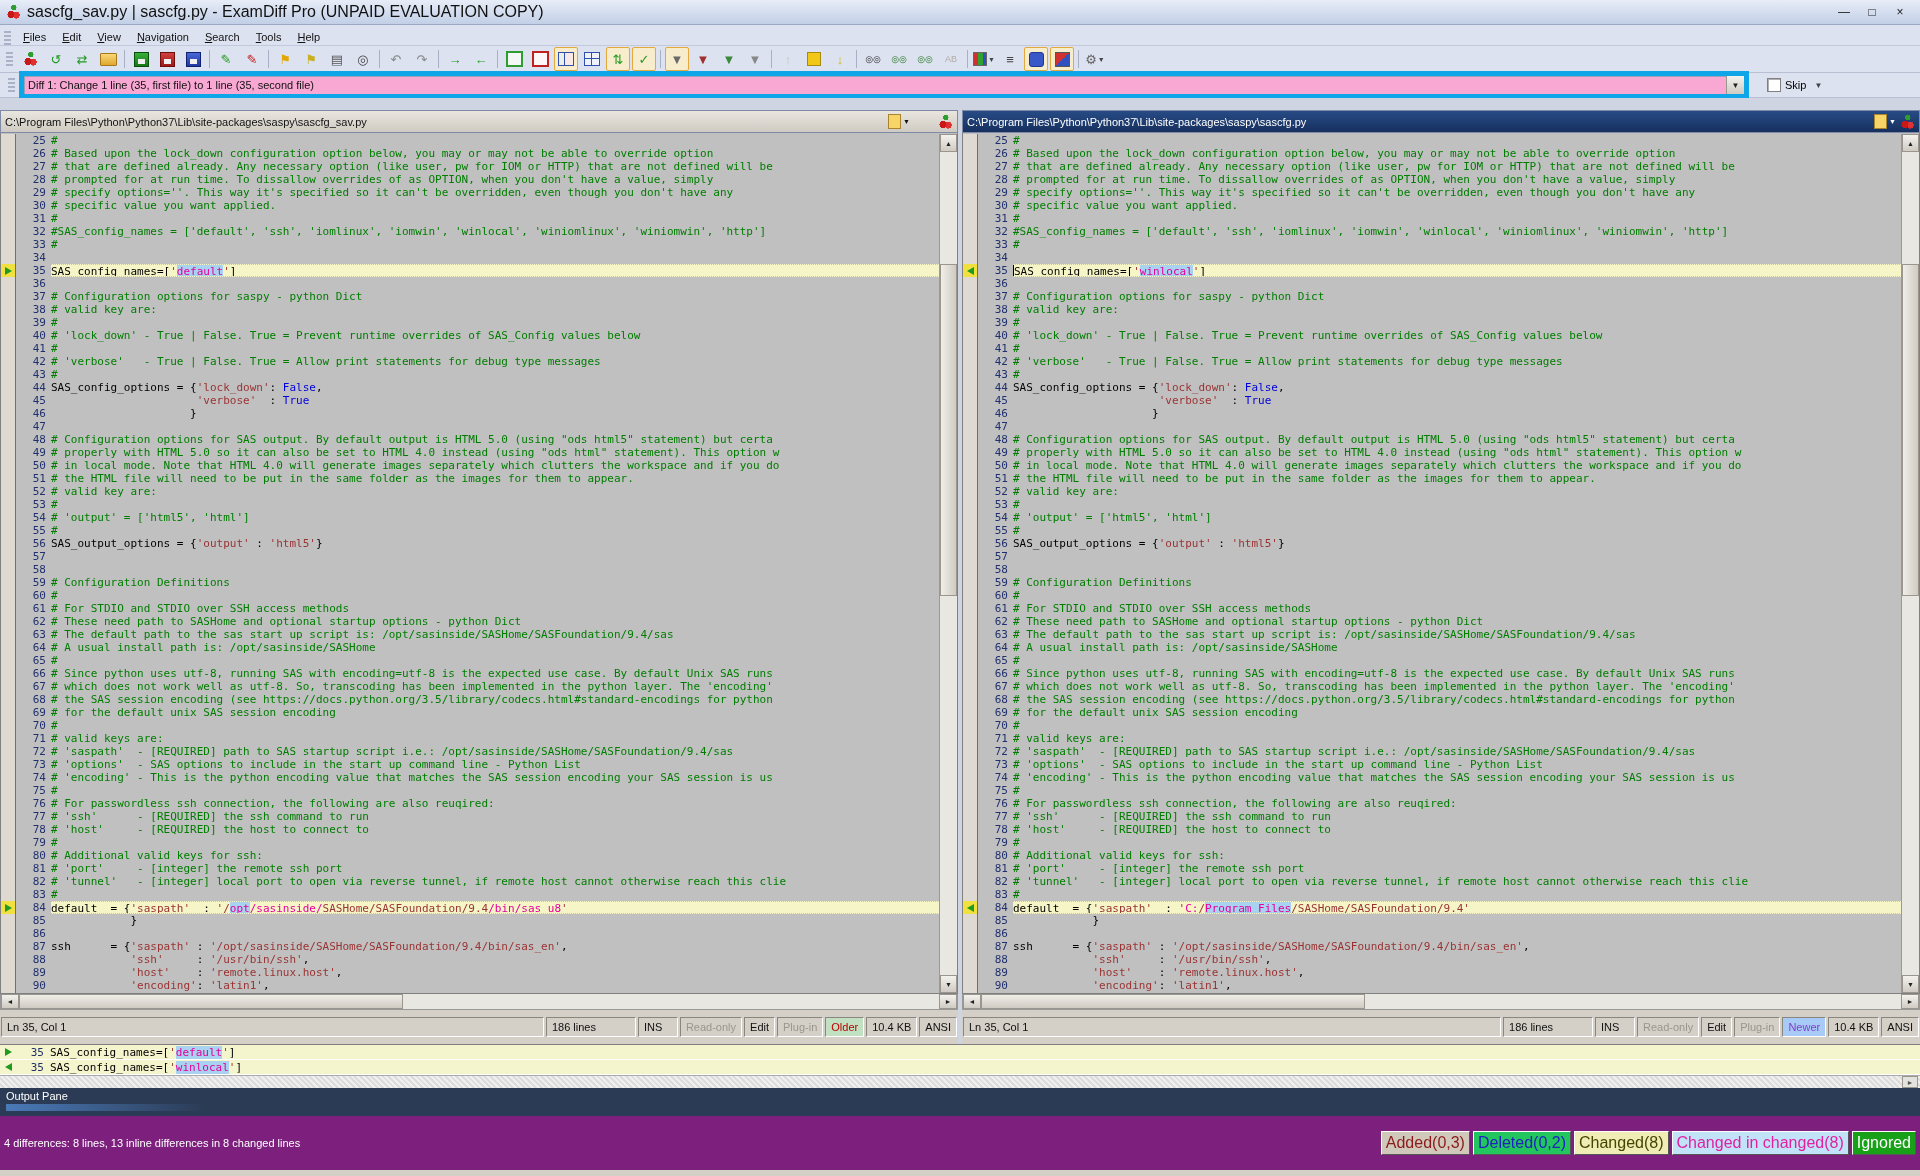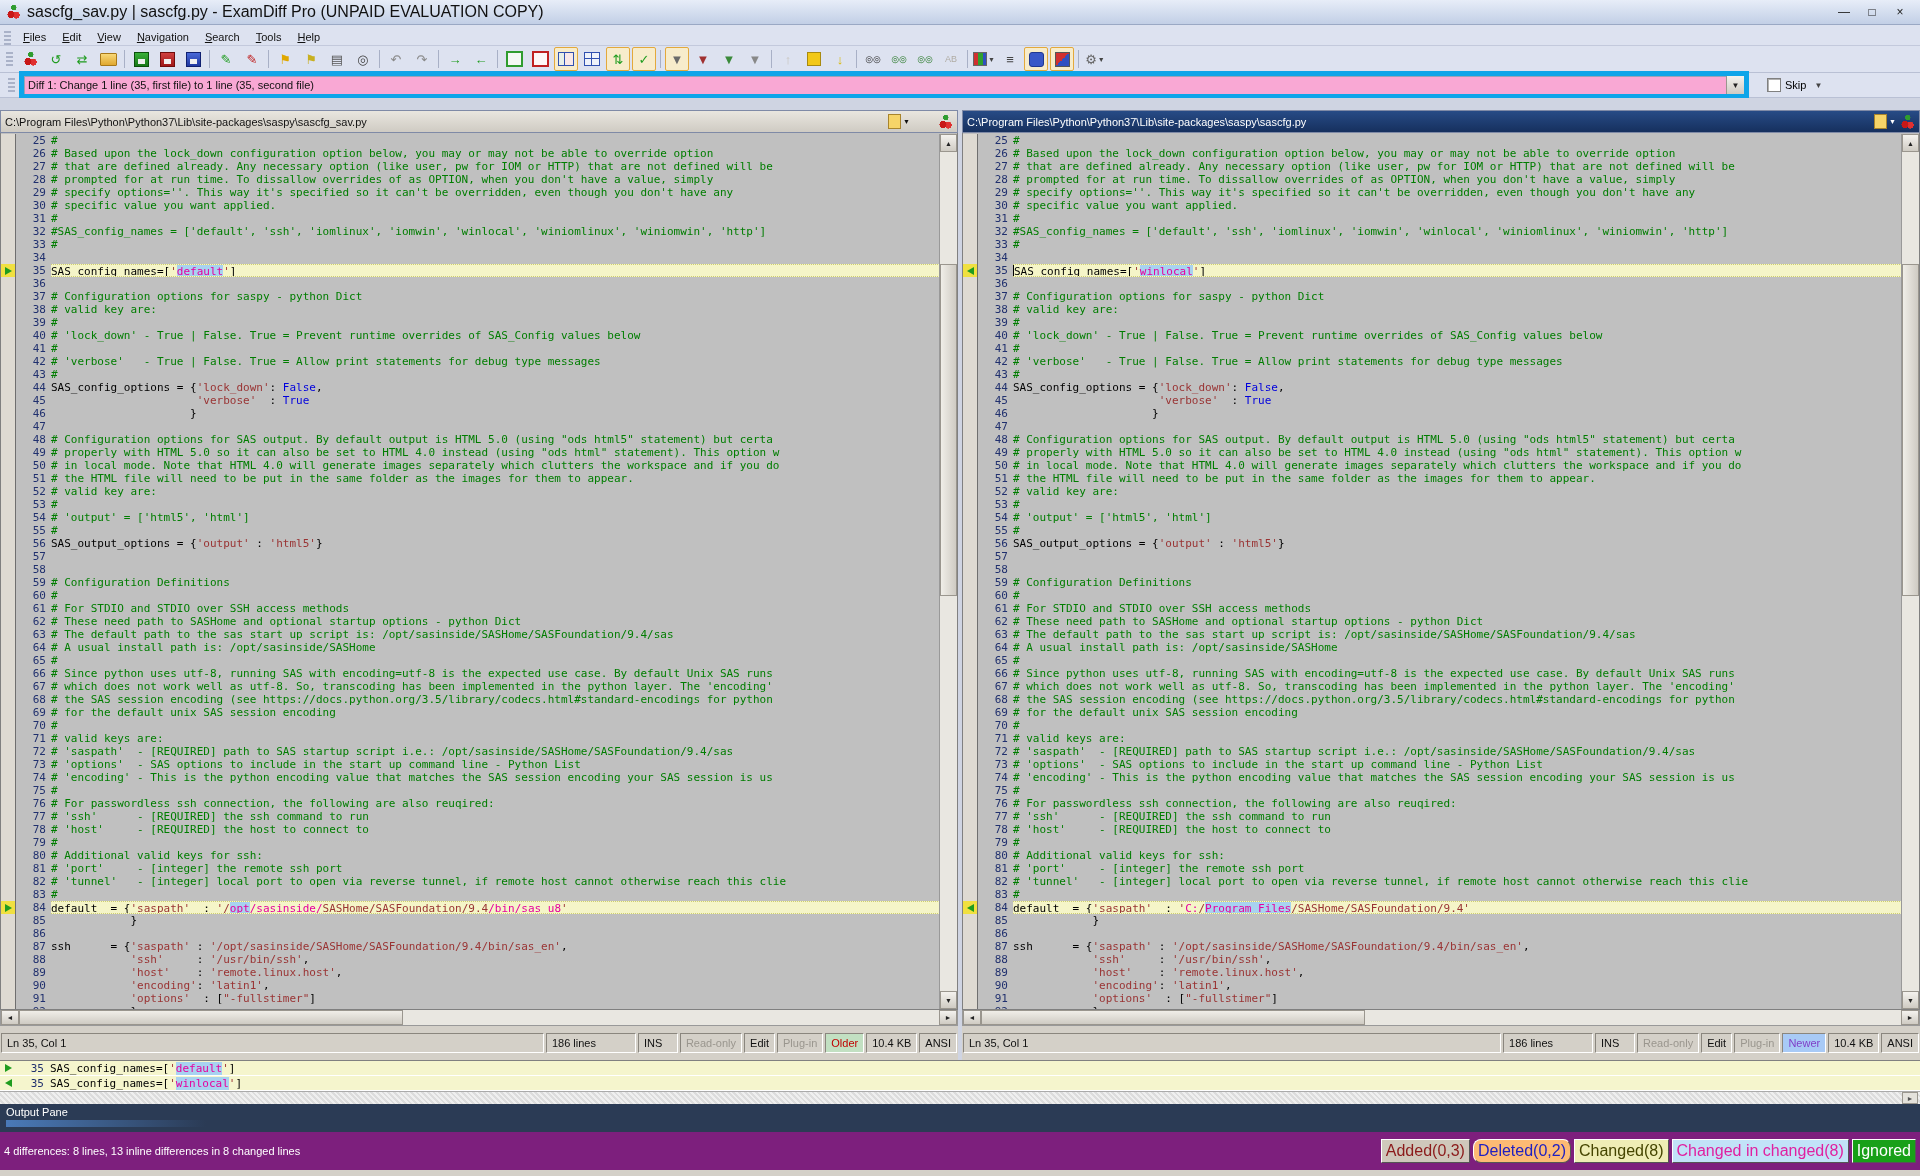--- a/index.html
+++ b/index.html
@@ -111,21 +111,21 @@
   .drow .dmark{flex:0 0 16px;display:flex;justify-content:center;}
   .drow .dnum{flex:0 0 28px;text-align:right;padding-right:6px;color:#20306e;}
   .drow .dtext{flex:1;overflow:hidden;}
 
   
   .splitter{height:12px;background:repeating-linear-gradient(45deg,#efefef 0 2px,#dcdcdc 2px 4px);border-top:1px solid #aaa;display:flex;justify-content:flex-end;align-items:center;}
   .split-arrow{width:14px;height:10px;display:flex;align-items:center;justify-content:center;font-size:7px;color:#555;background:#e4e2dc;border:1px solid #9a968e;margin-right:2px;}
   .outputband{height:26px;background:#2b3b55;color:#fff;display:flex;flex-direction:column;justify-content:flex-start;padding:2px 6px 0;}
   .outputband .olabel{font-size:11px;}
   .ostripe{width:200px;height:7px;margin-top:2px;background:linear-gradient(90deg,#4a7ab8,#2b3b55);}
-  .statusbar{height:38px;background:#7d1f7d;display:flex;align-items:center;color:#fff;padding:0 4px;}
+  .statusbar{height:38px;background:#7d1f7d;display:flex;align-items:center;color:#fff;padding:8px 4px;}
   .sb-summary{flex:1;}
   .badge{margin-left:3px;padding:2px 4px;border:1px solid;border-color:#fff #555 #555 #fff;font-size:16px;white-space:nowrap;}
   .bottomstrip{height:6px;background:#d4d0c8;}
 </style>
 </head>
 <body>
 
 <div class="win">
 
   <div class="titlebar">
@@ -527,21 +527,21 @@
 
   <div class="outputband">
     <span class="olabel">Output Pane</span>
     <span class="ostripe"></span>
   </div>
 
   <div class="statusbar">
     <span class="sb-summary">4 differences: 8 lines, 13 inline differences in 8 changed lines</span>
     <span id="badges" style="display:flex">
         <span class="badge" style="color: rgb(139, 26, 26); background: rgb(207, 200, 187);">Added(0,3)</span>
-        <span class="badge" style="color: rgb(32, 32, 192); background: #fdba74; border-radius: 8px;">Deleted(0,2)</span>
+        <span class="badge" style="color: rgb(32, 32, 192); background: #22c55e;">Deleted(0,2)</span>
         <span class="badge" style="color: rgb(69, 69, 0); background: rgb(239, 237, 181);">Changed(8)</span>
         <span class="badge" style="color: rgb(224, 32, 160); background: rgb(194, 226, 248);">Changed in changed(8)</span>
         <span class="badge" style="color: rgb(255, 255, 255); background: rgb(24, 160, 24);">Ignored</span>
       </span>
   </div>
 
   <div class="bottomstrip"></div>
 </div>
 
 </body></html>

